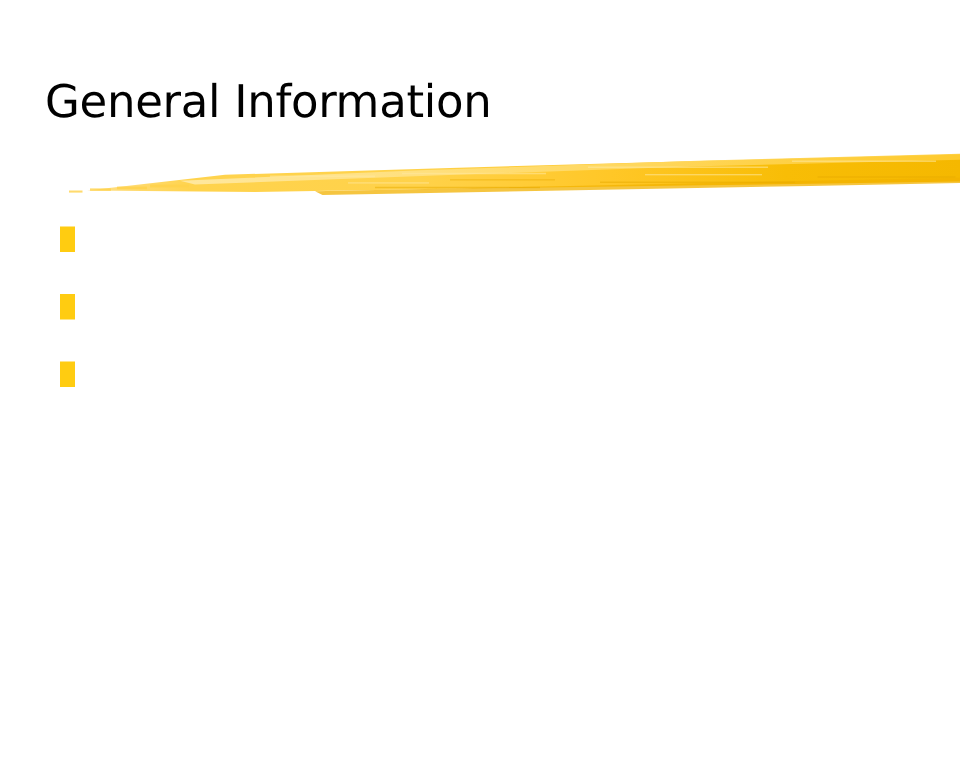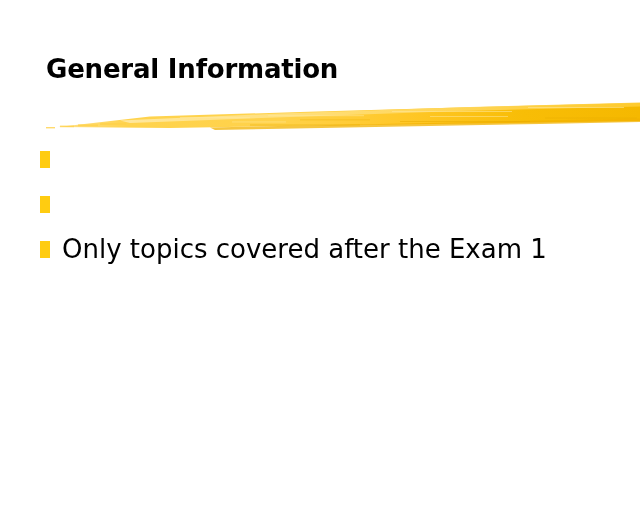--- a/index.html
+++ b/index.html
@@ -17,25 +17,25 @@
   #slide {
     position: relative;
     width: 640px;
     height: 512px;
     background: #ffffff;
   }
 
   
   #slide-title {
     position: absolute;
-    left: 46px;
+    left: 30px;
     top: 47px;
     font-family: "DejaVu Sans", sans-serif;
-    font-weight: bold;
-    font-size: 26px;
+    font-weight: normal;
+    font-size: 30px;
     line-height: 44px;
     letter-spacing: -0.2px;
     color: #000000;
     white-space: nowrap;
   }
 
   
   #title-underline {
     position: absolute;
     left: 0px;
@@ -143,18 +143,17 @@
     <div class="bullet-row">
       <span class="bullet-marker"></span>
     </div>
 
     <div class="bullet-row">
       <span class="bullet-marker"></span>
     </div>
 
     <div class="bullet-row">
       <span class="bullet-marker"></span>
-      <span class="bullet-text">Only topics covered after the Exam 1</span>
     </div>
 
   </div>
 
 </div>
 
 </body></html>

